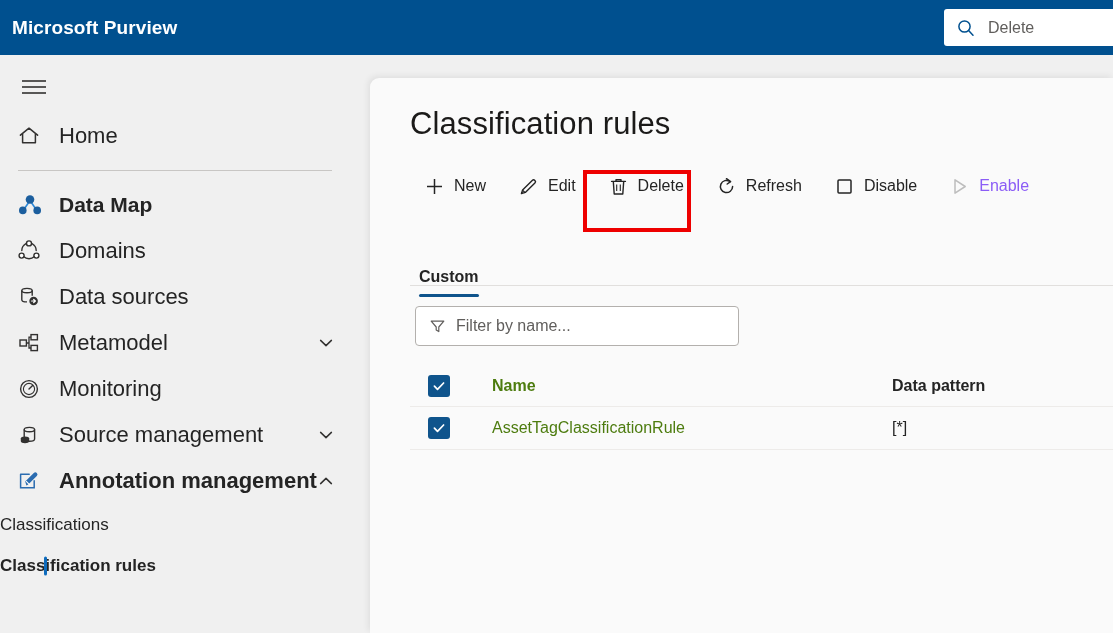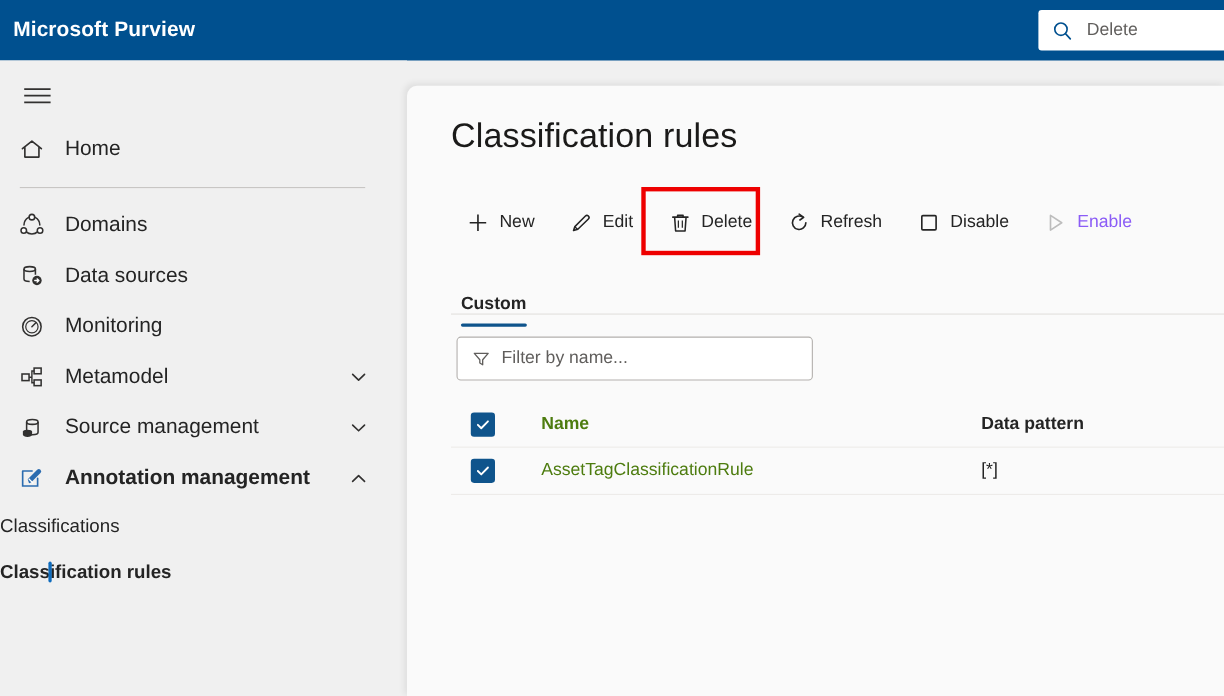--- a/index.html
+++ b/index.html
@@ -56,21 +56,21 @@
     padding-left: 17px;
     position: relative;
     cursor: pointer;
   }
   .nav-item .ico {
     flex: 0 0 30px; width: 30px; height: 26px;
     display: flex; align-items: center; justify-content: flex-start;
   }
   .nav-label {
     margin-left: 12px;
-    font-size: 19px;
+    font-size: 22px;
     color: #242424;
     white-space: nowrap;
   }
   .nav-item.header-item .nav-label { font-size: 21px; font-weight: 700; }
   .nav-item.group .nav-label { font-weight: 700; }
   .chev {
     position: absolute; right: 35px; top: 50%;
     transform: translateY(-50%);
     display: flex;
   }
@@ -105,21 +105,21 @@
   .page-title {
     position: absolute; left: 40px; top: 28px;
     font-size: 31px;
     font-weight: 400;
     color: #1B1A19;
     letter-spacing: .1px;
   }
 
   
   .toolbar {
-    position: absolute; left: 40px; top: 104px;
+    position: absolute; left: 40px; top: 88px;
     display: flex; align-items: center;
     height: 40px;
   }
   .cmd {
     display: flex; align-items: center;
     height: 40px;
     padding: 0 14px;
     margin-right: 4px;
     cursor: pointer;
     white-space: nowrap;
@@ -232,20 +232,32 @@
       <span class="ico">
         <svg width="24" height="24" viewBox="0 0 24 24">
           <path d="M3.4 11.2 12 4.2l8.6 7M5.6 9.6v9.2h12.8V9.6" fill="none" stroke="#323130" stroke-width="1.5" stroke-linecap="round" stroke-linejoin="round"></path>
         </svg>
       </span>
       <span class="nav-label">Home</span>
     </div>
 
     <div class="nav-divider"></div>
 
+    <div class="nav-item header-item">
+      <span class="ico">
+        <svg width="26" height="26" viewBox="0 0 26 26">
+          <line x1="13" y1="8.5" x2="6.5" y2="18" stroke="#2B88D8" stroke-width="1.6"></line>
+          <line x1="13" y1="8.5" x2="19.5" y2="18" stroke="#2B88D8" stroke-width="1.6"></line>
+          <circle cx="13" cy="7.5" r="4.3" fill="#1B5E9E"></circle>
+          <circle cx="5.8" cy="18.4" r="3.8" fill="#1B5E9E"></circle>
+          <circle cx="20.2" cy="18.4" r="3.8" fill="#1B5E9E"></circle>
+        </svg>
+      </span>
+      <span class="nav-label">Data Map</span>
+    </div>
 
     <div class="nav-item">
       <span class="ico">
         <svg width="24" height="24" viewBox="0 0 24 24">
           <path d="M9 4.6a8 8 0 0 0-4.2 7M15 4.6a8 8 0 0 1 4.2 7M6.6 17.6a8 8 0 0 0 10.8 0" fill="none" stroke="#323130" stroke-width="1.4" stroke-linecap="round"></path>
           <circle cx="12" cy="4.4" r="2.5" fill="#FFF" stroke="#323130" stroke-width="1.4"></circle>
           <circle cx="4.6" cy="16.6" r="2.5" fill="#FFF" stroke="#323130" stroke-width="1.4"></circle>
           <circle cx="19.4" cy="16.6" r="2.5" fill="#FFF" stroke="#323130" stroke-width="1.4"></circle>
         </svg>
       </span>
@@ -261,43 +273,43 @@
           <circle cx="16.6" cy="16" r="4.3" fill="#323130"></circle>
           <path d="M14.6 16h3.6M16.7 14.5 18.4 16l-1.7 1.5" fill="none" stroke="#FFF" stroke-width="1.2" stroke-linecap="round" stroke-linejoin="round"></path>
         </svg>
       </span>
       <span class="nav-label">Data sources</span>
     </div>
 
     <div class="nav-item">
       <span class="ico">
         <svg width="24" height="24" viewBox="0 0 24 24">
-          <circle cx="12" cy="12" r="8.4" fill="none" stroke="#323130" stroke-width="1.4"></circle>
-          <circle cx="12" cy="12" r="5.6" fill="none" stroke="#323130" stroke-width="1.1"></circle>
-          <line x1="12" y1="12" x2="15.6" y2="8.4" stroke="#323130" stroke-width="1.4" stroke-linecap="round"></line>
-        </svg>
-      </span>
-      <span class="nav-label">Monitoring</span>
-    </div>
-
-    <div class="nav-item">
-      <span class="ico">
-        <svg width="24" height="24" viewBox="0 0 24 24">
           <rect x="3" y="9" width="6.4" height="6" fill="none" stroke="#323130" stroke-width="1.4"></rect>
           <rect x="14" y="3.6" width="6.4" height="5.2" fill="none" stroke="#323130" stroke-width="1.4"></rect>
           <rect x="14" y="14.4" width="6.4" height="5.2" fill="none" stroke="#323130" stroke-width="1.4"></rect>
           <path d="M9.4 12h2.6v-5.8h2M12 12v5h2" fill="none" stroke="#323130" stroke-width="1.3"></path>
         </svg>
       </span>
       <span class="nav-label">Metamodel</span>
       <span class="chev">
         <svg width="18" height="18" viewBox="0 0 18 18">
           <path d="M3.6 6.4 9 11.6l5.4-5.2" fill="none" stroke="#323130" stroke-width="1.5" stroke-linecap="round" stroke-linejoin="round"></path>
         </svg>
       </span>
+    </div>
+
+    <div class="nav-item">
+      <span class="ico">
+        <svg width="24" height="24" viewBox="0 0 24 24">
+          <circle cx="12" cy="12" r="8.4" fill="none" stroke="#323130" stroke-width="1.4"></circle>
+          <circle cx="12" cy="12" r="5.6" fill="none" stroke="#323130" stroke-width="1.1"></circle>
+          <line x1="12" y1="12" x2="15.6" y2="8.4" stroke="#323130" stroke-width="1.4" stroke-linecap="round"></line>
+        </svg>
+      </span>
+      <span class="nav-label">Monitoring</span>
     </div>
 
     <div class="nav-item">
       <span class="ico">
         <svg width="24" height="24" viewBox="0 0 24 24">
           <ellipse cx="12.4" cy="6.6" rx="5.2" ry="2.2" fill="none" stroke="#323130" stroke-width="1.4"></ellipse>
           <path d="M7.2 6.6v9.4c0 1.2 2.3 2.2 5.2 2.2s5.2-1 5.2-2.2V6.6" fill="none" stroke="#323130" stroke-width="1.4"></path>
           <ellipse cx="8" cy="15.6" rx="4.2" ry="2" fill="#323130"></ellipse>
           <path d="M3.8 15.6v2.6c0 1.1 1.9 2 4.2 2s4.2-.9 4.2-2v-2.6" fill="#323130"></path>
         </svg>

